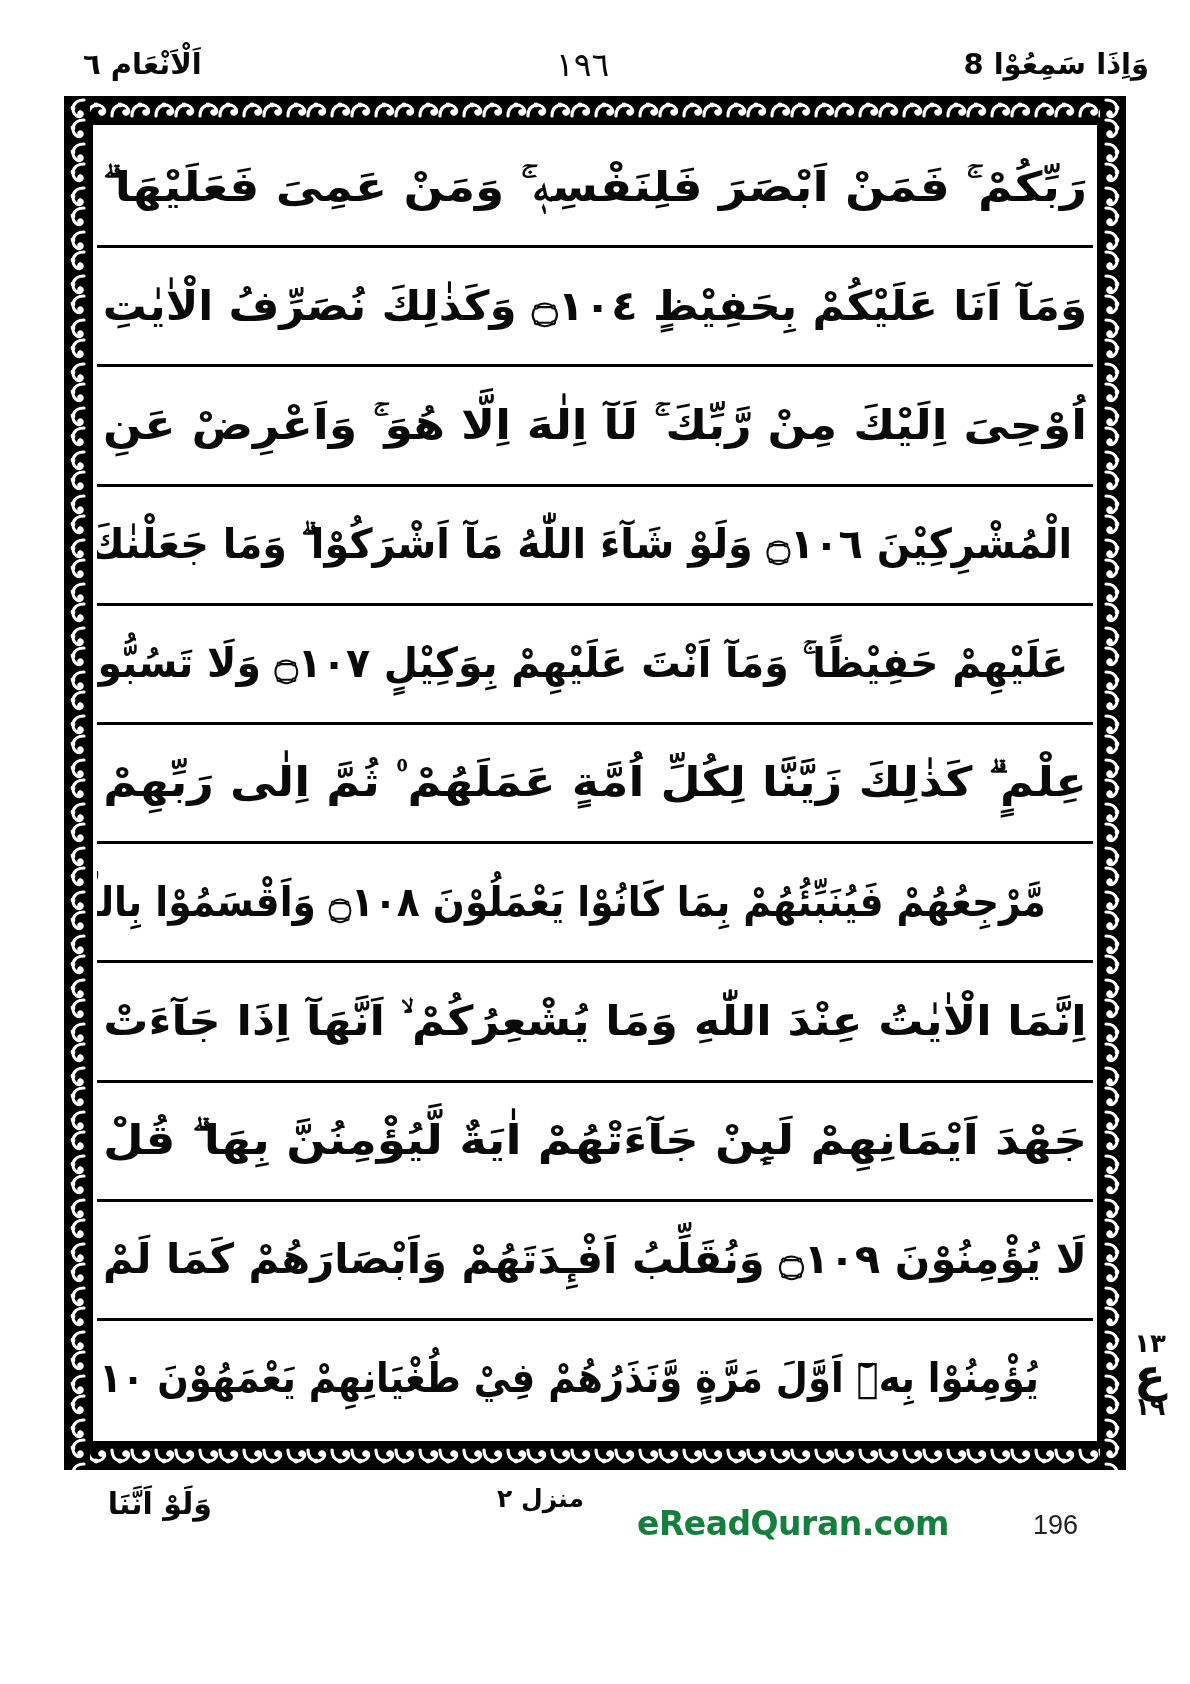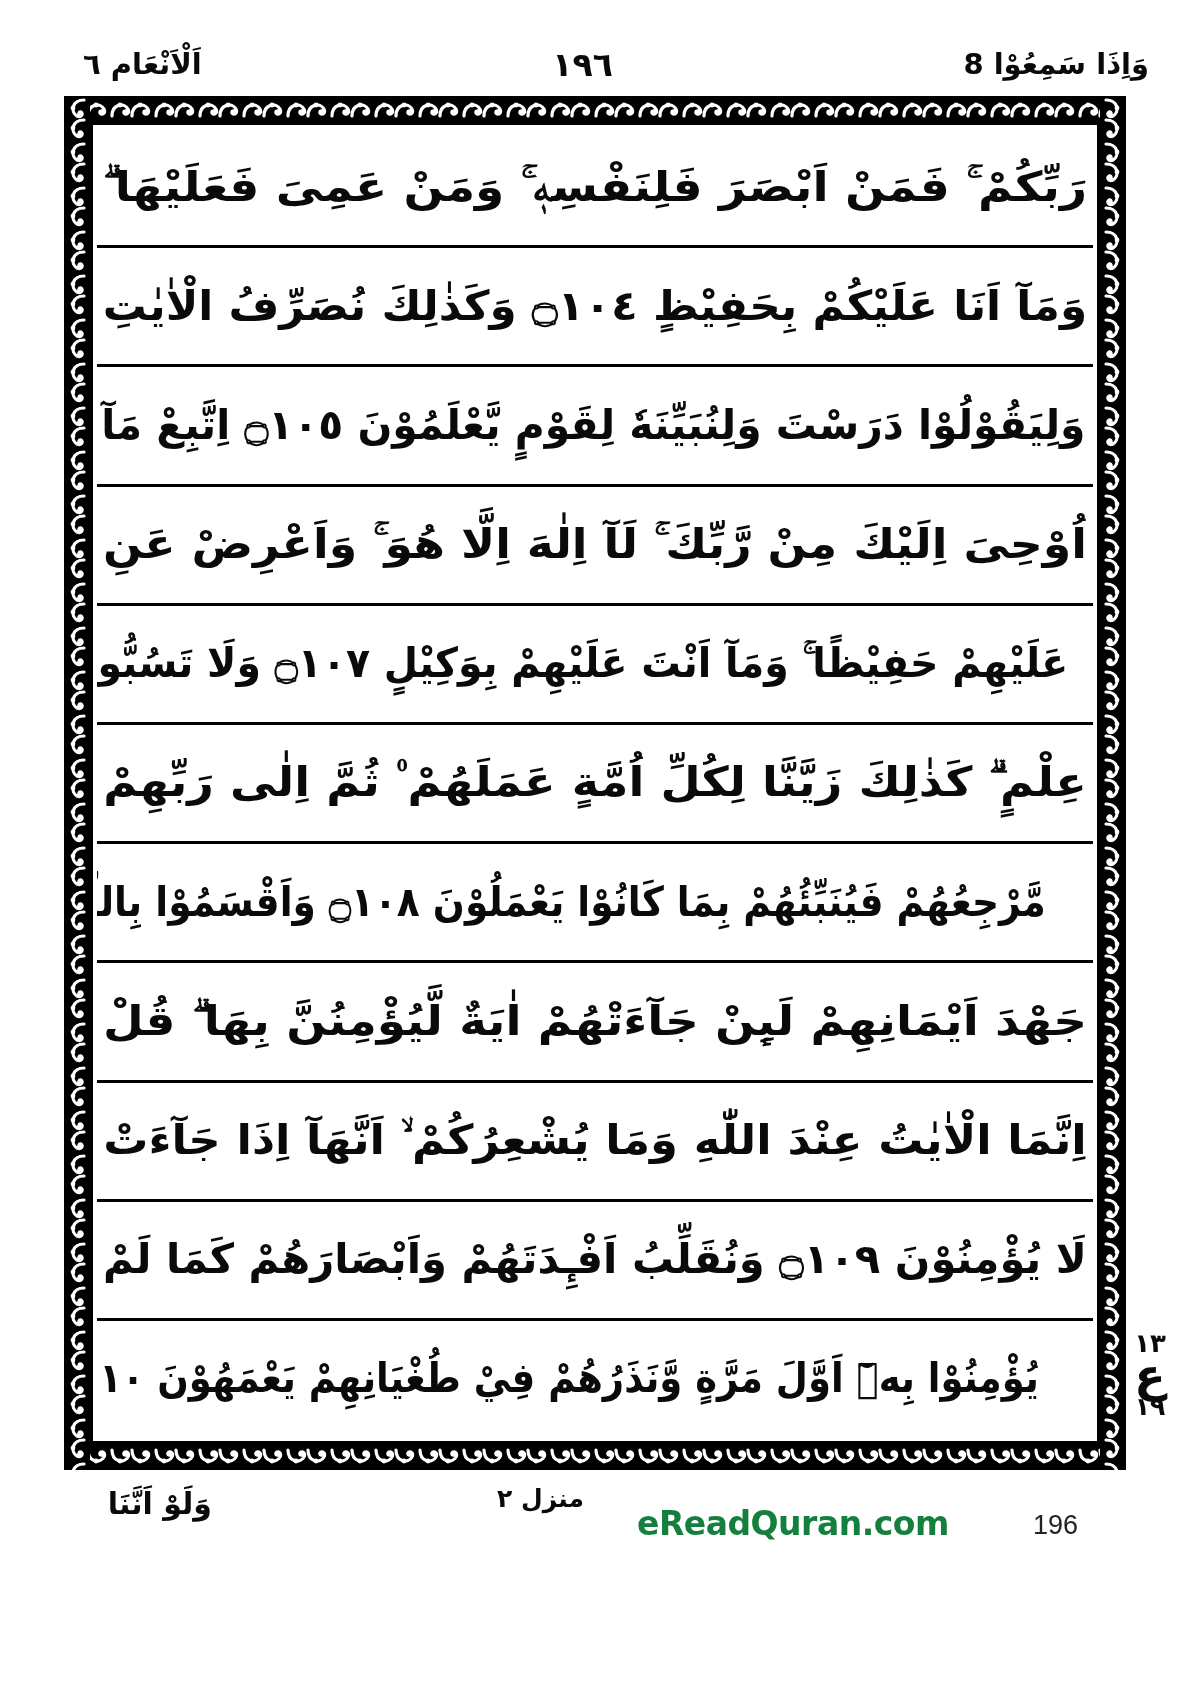--- a/index.html
+++ b/index.html
@@ -15,21 +15,21 @@
     position:absolute;top:38px;left:0;width:1190px;height:52px;
     display:flex;align-items:center;justify-content:space-between;
     padding:0 62px;box-sizing:border-box;margin-left:21px;
   }
   .hdr-item{
     font-size:30px;line-height:1;direction:rtl;white-space:nowrap;
     font-weight:700;letter-spacing:-1px;
     font-family:"DejaVu Sans","Liberation Sans",sans-serif;
   }
   .hdr-surah{font-size:29px;}
-  .hdr-page{font-size:33px;letter-spacing:1px;font-weight:700;}
+  .hdr-page{font-size:33px;letter-spacing:1px;font-weight:400;}
   .hdr-juz{font-size:29px;}
 
   
   .frame{
     position:absolute;left:64px;top:96px;width:1062px;height:1374px;
     box-sizing:border-box;
   }
   
   .frame-band{
     position:absolute;inset:0;
@@ -178,39 +178,39 @@
   <div class="frame-inner"></div>
 
   <div class="textblock">
     <div class="qline">
       <div class="txt" style="transform: scaleX(1.149); transform-origin: center center;">رَبِّكُمْ ۚ فَمَنْ اَبْصَرَ فَلِنَفْسِهٖ ۚ وَمَنْ عَمِىَ فَعَلَيْهَا ۗ</div>
     </div>
     <div class="qline">
       <div class="txt" style="transform: scaleX(1.068); transform-origin: center center;">وَمَآ اَنَا عَلَيْكُمْ بِحَفِيْظٍ ۝١٠٤ وَكَذٰلِكَ نُصَرِّفُ الْاٰيٰتِ</div>
     </div>
     <div class="qline">
-      <div class="txt" style="transform: scaleX(0.997); transform-origin: center center;">وَلِيَقُوْلُوْا دَرَسْتَ وَلِنُبَيِّنَهٗ لِقَوْمٍ يَّعْلَمُوْنَ ۝١٠٥ اِتَّبِعْ مَآ</div>
-    </div>
-    <div class="qline">
       <div class="txt" style="transform: scaleX(1.118); transform-origin: center center;">اُوْحِىَ اِلَيْكَ مِنْ رَّبِّكَ ۚ لَآ اِلٰهَ اِلَّا هُوَ ۚ وَاَعْرِضْ عَنِ</div>
     </div>
     <div class="qline">
+      <div class="txt" style="transform: scaleX(0.97); transform-origin: center center;">الْمُشْرِكِيْنَ ۝١٠٦ وَلَوْ شَآءَ اللّٰهُ مَآ اَشْرَكُوْا ۗ وَمَا جَعَلْنٰكَ</div>
+    </div>
+    <div class="qline">
       <div class="txt" style="transform: scaleX(0.962); transform-origin: center center;">عَلَيْهِمْ حَفِيْظًا ۚ وَمَآ اَنْتَ عَلَيْهِمْ بِوَكِيْلٍ ۝١٠٧ وَلَا تَسُبُّوا</div>
     </div>
     <div class="qline">
       <div class="txt" style="transform: scaleX(1.128); transform-origin: center center;">عِلْمٍ ۗ كَذٰلِكَ زَيَّنَّا لِكُلِّ اُمَّةٍ عَمَلَهُمْ ۠ ثُمَّ اِلٰى رَبِّهِمْ</div>
     </div>
     <div class="qline">
       <div class="txt" style="transform: scaleX(0.916); transform-origin: center center;">مَّرْجِعُهُمْ فَيُنَبِّئُهُمْ بِمَا كَانُوْا يَعْمَلُوْنَ ۝١٠٨ وَاَقْسَمُوْا بِاللّٰهِ</div>
     </div>
     <div class="qline">
+      <div class="txt" style="transform: scaleX(1.098); transform-origin: center center;">اِنَّمَا الْاٰيٰتُ عِنْدَ اللّٰهِ وَمَا يُشْعِرُكُمْ ۙ اَنَّهَآ اِذَا جَآءَتْ</div>
+    </div>
+    <div class="qline">
       <div class="txt" style="transform: scaleX(1.145); transform-origin: center center;">جَهْدَ اَيْمَانِهِمْ لَىِٕنْ جَآءَتْهُمْ اٰيَةٌ لَّيُؤْمِنُنَّ بِهَا ۗ قُلْ</div>
-    </div>
-    <div class="qline">
-      <div class="txt" style="transform: scaleX(1.098); transform-origin: center center;">اِنَّمَا الْاٰيٰتُ عِنْدَ اللّٰهِ وَمَا يُشْعِرُكُمْ ۙ اَنَّهَآ اِذَا جَآءَتْ</div>
     </div>
     <div class="qline">
       <div class="txt" style="transform: scaleX(1.018); transform-origin: center center;">لَا يُؤْمِنُوْنَ ۝١٠٩ وَنُقَلِّبُ اَفْـِٕدَتَهُمْ وَاَبْصَارَهُمْ كَمَا لَمْ</div>
     </div>
     <div class="qline">
       <div class="txt" style="transform: scaleX(0.902); transform-origin: center center;">يُؤْمِنُوْا بِهٖٓ اَوَّلَ مَرَّةٍ وَّنَذَرُهُمْ فِيْ طُغْيَانِهِمْ يَعْمَهُوْنَ ۝١١٠</div>
     </div>
   </div>
 </div>
 

